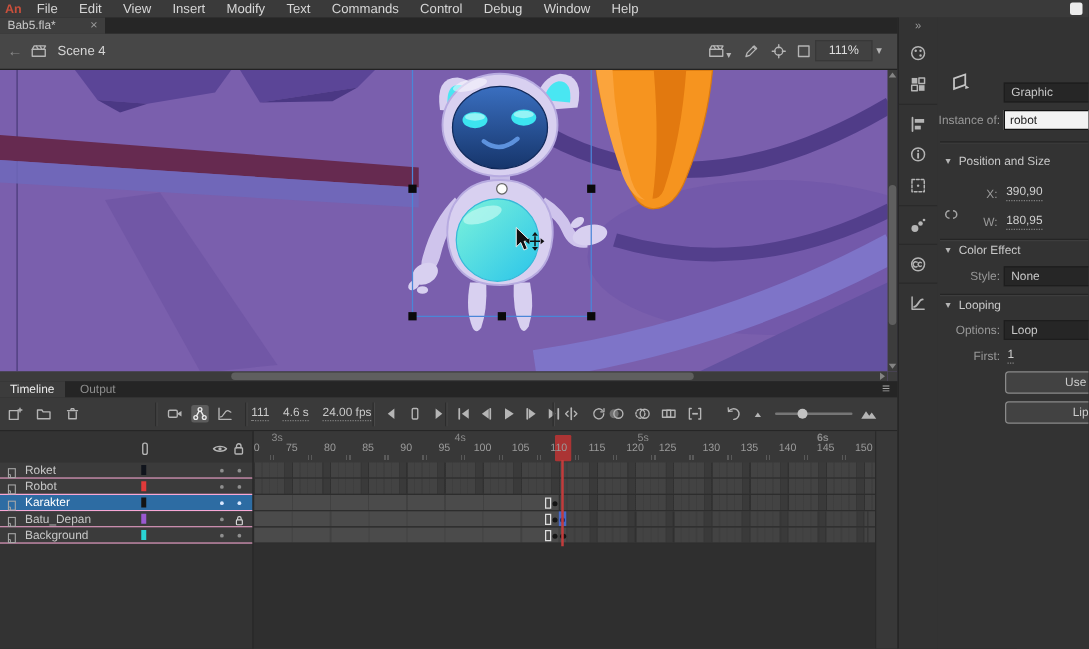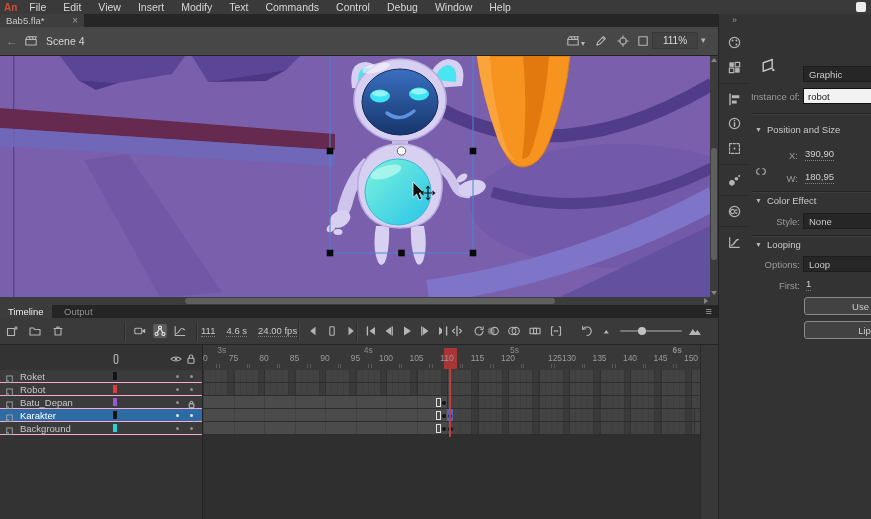--- a/index.html
+++ b/index.html
@@ -508,43 +508,43 @@
         <div class="layer-row">
           <span class="lic"><svg viewBox="0 0 14 14">
               <rect x="3.5" y="2.5" width="7" height="9"></rect>
               <path d="M3.5 8.5h2v3" stroke-width="1"></path>
             </svg></span>
           <span class="lname">Robot</span>
           <span class="lsw" style="background:#e03a3a"></span>
           <span class="ldot d1"></span>
           <span class="ldot d2"></span>
         </div>
+        <div class="layer-row sel">
+          <span class="lic"><svg viewBox="0 0 14 14">
+              <rect x="3.5" y="2.5" width="7" height="9"></rect>
+              <path d="M3.5 8.5h2v3" stroke-width="1"></path>
+            </svg></span>
+          <span class="lname">Karakter</span>
+          <span class="lsw" style="background:#141414"></span>
+          <span class="ldot d1"></span>
+          <span class="ldot d2"></span>
+        </div>
         <div class="layer-row">
           <span class="lic"><svg viewBox="0 0 14 14">
               <rect x="3.5" y="2.5" width="7" height="9"></rect>
               <path d="M3.5 8.5h2v3" stroke-width="1"></path>
             </svg></span>
           <span class="lname">Batu_Depan</span>
           <span class="lsw" style="background:#9b59d0"></span>
           <span class="ldot d1"></span>
           <span class="llock"><svg viewBox="0 0 14 14">
               <rect x="4" y="6.2" width="6" height="5" rx="0.8"></rect>
               <path d="M5.2 6.2V4.8a1.8 1.8 0 013.6 0v1.4"></path>
             </svg></span>
         </div>
-        <div class="layer-row sel">
-          <span class="lic"><svg viewBox="0 0 14 14">
-              <rect x="3.5" y="2.5" width="7" height="9"></rect>
-              <path d="M3.5 8.5h2v3" stroke-width="1"></path>
-            </svg></span>
-          <span class="lname">Karakter</span>
-          <span class="lsw" style="background:#141414"></span>
-          <span class="ldot d1"></span>
-          <span class="ldot d2"></span>
-        </div>
         <div class="layer-row">
           <span class="lic"><svg viewBox="0 0 14 14">
               <rect x="3.5" y="2.5" width="7" height="9"></rect>
               <path d="M3.5 8.5h2v3" stroke-width="1"></path>
             </svg></span>
           <span class="lname">Background</span>
           <span class="lsw" style="background:#2ad4d4"></span>
           <span class="ldot d1"></span>
           <span class="ldot d2"></span>
         </div>
@@ -552,35 +552,35 @@
     <div id="tl-left-bottom"></div>
     <div id="tl-vdiv"></div>
 
     <div id="frames-wrap">
       <div id="ruler">
         <div id="ph-marker" style="left: 240.5px;"></div>
         <div id="ruler-seconds">
             <span class="rsec" style="left: 7.25px;">3s</span>
             <span class="rsec" style="left: 153.65px;">4s</span>
             <span class="rsec" style="left: 300.05px;">5s</span>
-            <span class="rsec" style="left: 463px; font-weight: bold;">6s</span>
+            <span class="rsec" style="left: 444px; font-weight: bold;">6s</span>
           </div>
         <div id="ruler-frames">
             <span class="rnum" style="left: -8px;">70</span>
             <span class="rnum" style="left: 22.5px;">75</span>
             <span class="rnum" style="left: 53px;">80</span>
             <span class="rnum" style="left: 83.5px;">85</span>
             <span class="rnum" style="left: 114px;">90</span>
             <span class="rnum" style="left: 144.5px;">95</span>
             <span class="rnum" style="left: 175px;">100</span>
             <span class="rnum" style="left: 205.5px;">105</span>
             <span class="rnum" style="left: 236px;">110</span>
             <span class="rnum" style="left: 266.5px;">115</span>
             <span class="rnum" style="left: 297px;">120</span>
-            <span class="rnum" style="left: 344px;">125</span>
+            <span class="rnum" style="left: 323px;">125</span>
             <span class="rnum" style="left: 358px;">130</span>
             <span class="rnum" style="left: 388.5px;">135</span>
             <span class="rnum" style="left: 419px;">140</span>
             <span class="rnum" style="left: 449.5px;">145</span>
             <span class="rnum" style="left: 480px;">150</span>
           </div>
         <div id="ruler-ticks"></div>
       </div>
       <div id="frame-rows">
           <div class="frame-row fr-empty"></div>

